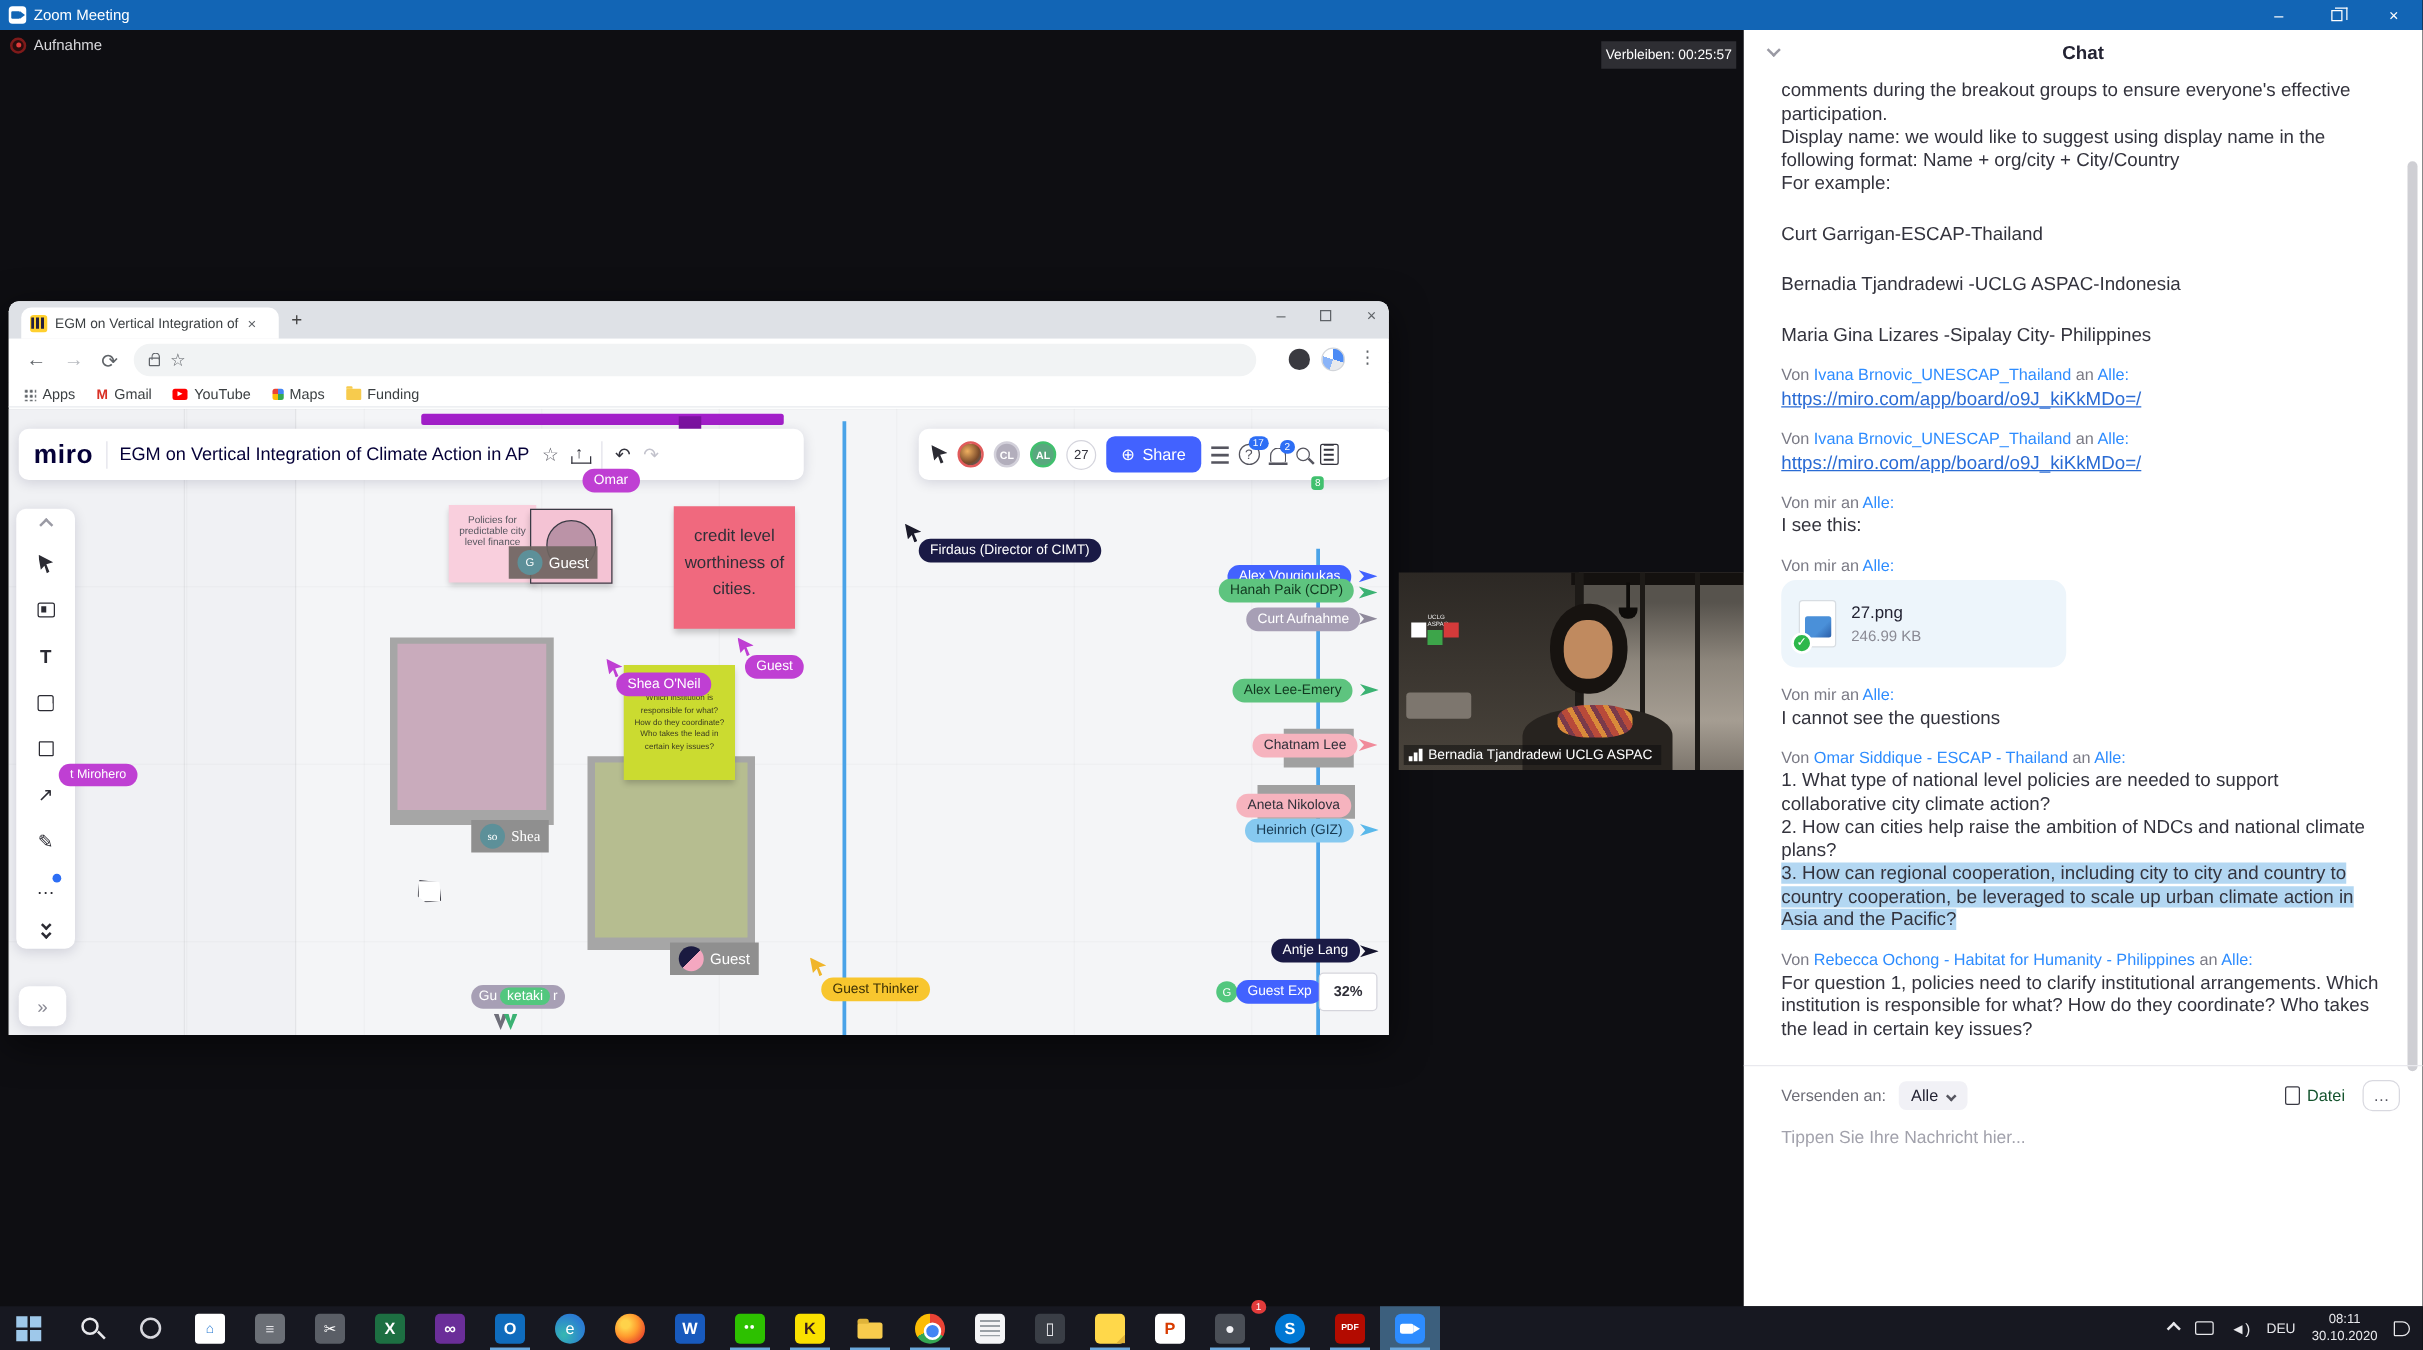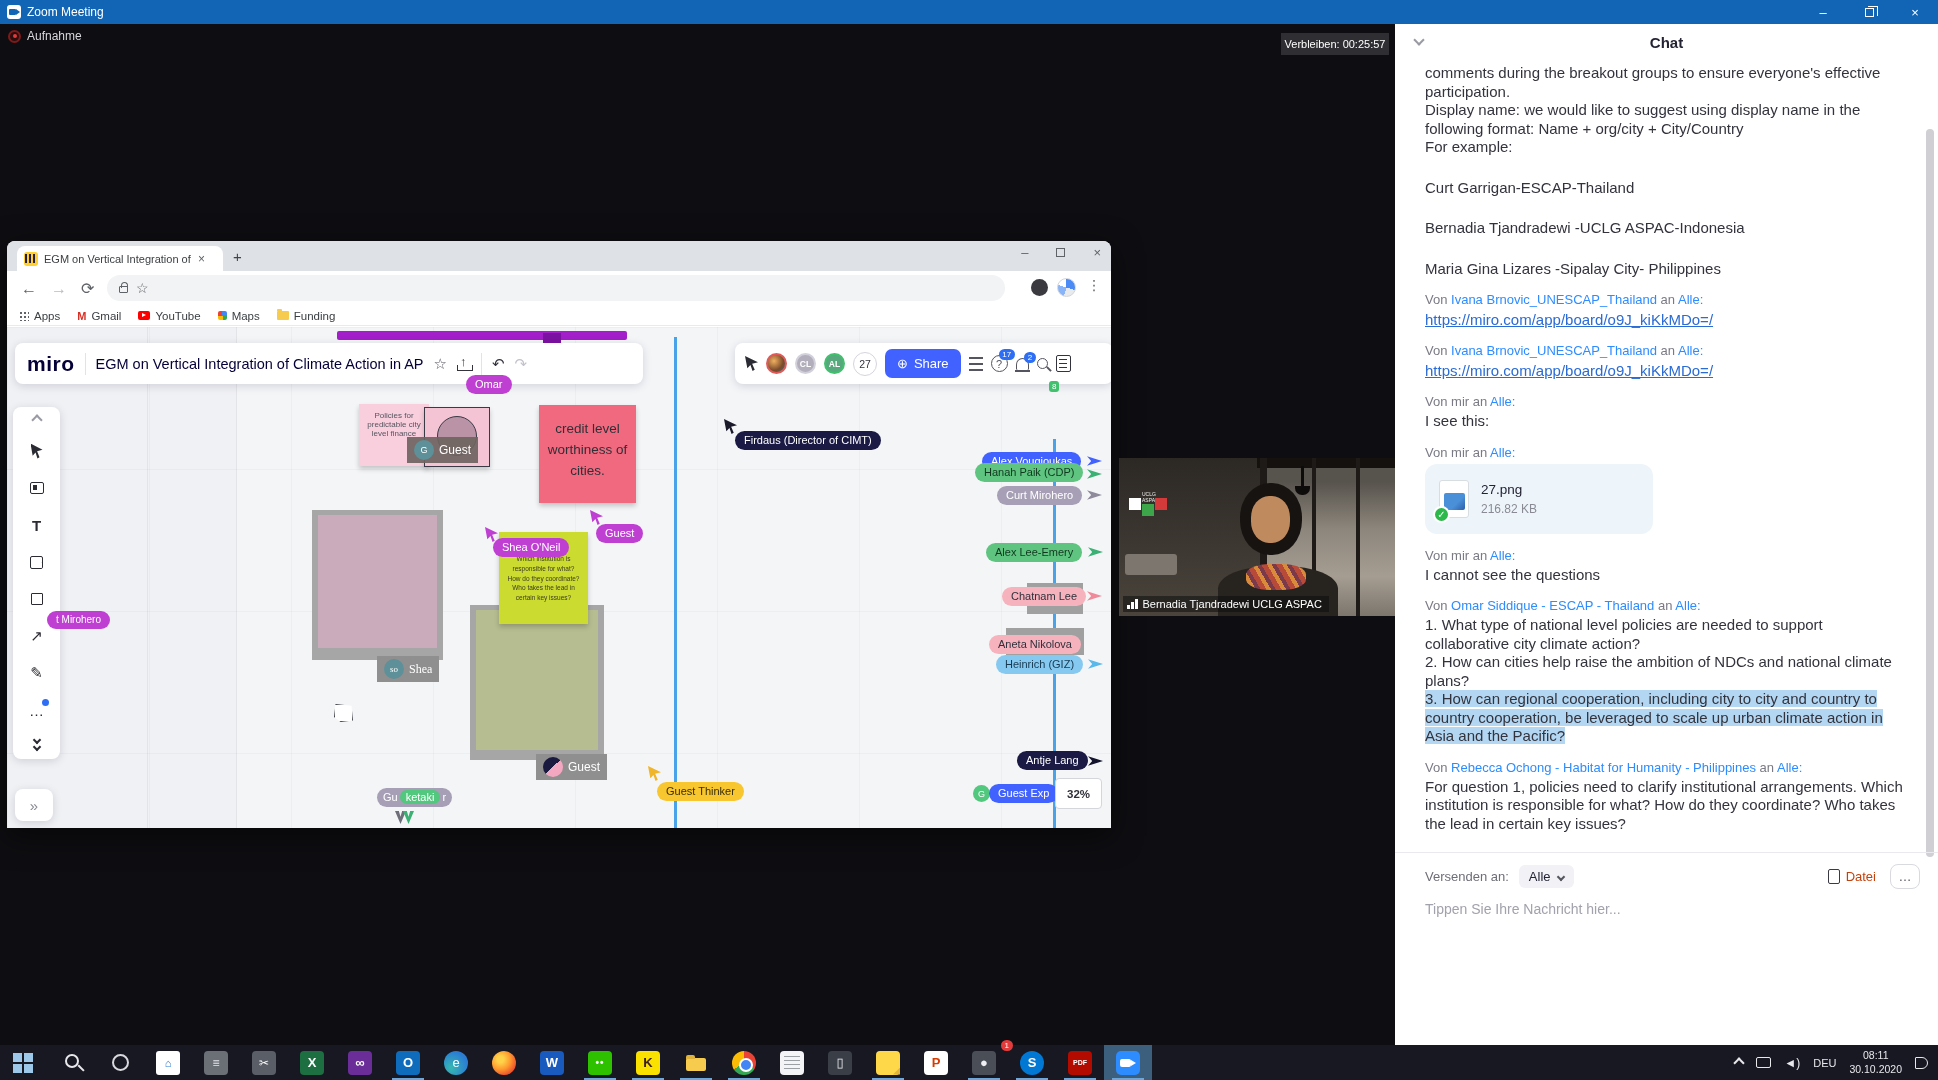--- a/index.html
+++ b/index.html
@@ -281,21 +281,21 @@
   .chat-footer { position:absolute; left:0; top:828px; width:100%;
     border-top:1px solid #e9e9ee; padding:11px 18px 0 30px; }
   .cf-row1 { display:flex; align-items:center; gap:10px; }
   .cf-label { font-size:13px; color:#6e6e78; }
   .cf-select { background:#f1f1f6; border-radius:6px; padding:4px 10px; display:flex;
     align-items:center; gap:7px; font-size:13px; color:#232333; }
   .cf-select .chev { width:6px; height:6px; border-color:#55555f; }
   .cf-right { margin-left:auto; display:flex; align-items:center; gap:14px; }
   .file-ic { width:12px; height:15px; border:1.6px solid #3a3a44; border-radius:2px;
     position:relative; }
-  .cf-file { display:flex; align-items:center; gap:6px; font-size:13px; color:#c2410c; }
+  .cf-file { display:flex; align-items:center; gap:6px; font-size:13px; color:#14532d; }
   .cf-more { width:30px; height:25px; border:1px solid #d9d9e0; border-radius:8px;
     display:flex; align-items:center; justify-content:center; color:#55555f;
     font-size:13px; }
   .cf-input { margin-top:12px; font-size:14px; color:#a2a2ac; }
 
   
   .taskbar { position:absolute; left:0; top:1045px; width:1938px; height:35px;
     background:#171821; display:flex; align-items:center; }
   .tcell { width:48px; height:35px; display:flex; align-items:center;
     justify-content:center; position:relative; flex:0 0 auto; }
@@ -546,21 +546,21 @@
       <i class="wc" style="left:8px; top:0; background:#3bb273;"></i>
     </span>
 
     <span class="cur" style="left:641px; top:439px; background:#f0b52a;"></span>
     <span class="pill p-yellow" style="left:650px; top:455px;">Guest Thinker</span>
 
     <span class="pill p-blue" style="left:975px; top:125px;">Alex Vougioukas</span>
     <span class="pill p-green" style="left:968px; top:136px;">Hanah Paik (CDP)</span>
     <span class="flag" style="left:1080px; top:128px; background:#4262ff;"></span>
     <span class="flag" style="left:1080px; top:141px; background:#3bb273;"></span>
-    <span class="pill p-gray" style="left:990px; top:159px;">Curt Mirohero</span>
+    <span class="pill p-gray" style="left:990px; top:159px;">Curt Aufnahme</span>
     <span class="flag" style="left:1080px; top:162px; background:#8f8a9c;"></span>
     <span class="pill p-green" style="left:979px; top:216px;">Alex Lee-Emery</span>
     <span class="flag" style="left:1081px; top:219px; background:#3bb273;"></span>
     <div class="selframe" style="left:1020px; top:256px; width:56px; height:31px; background:#a0a0a0;"></div>
     <span class="pill p-pink" style="left:995px; top:260px;">Chatnam Lee</span>
     <span class="flag" style="left:1080px; top:263px; background:#f08a9a;"></span>
     <div class="selframe" style="left:999px; top:301px; width:78px; height:27px; background:#a0a0a0;"></div>
     <span class="pill p-pink" style="left:982px; top:308px;">Aneta Nikolova</span>
     <span class="pill p-sky" style="left:989px; top:328px;">Heinrich (GIZ)</span>
     <span class="flag" style="left:1081px; top:331px; background:#5ab8ea;"></span>
@@ -634,21 +634,21 @@
       <div class="msg-body">I see this:</div>
     </div>
     <div class="msg">
       <div class="meta"><span class="g">Von</span> <span class="g">mir</span> <span class="g">an</span> <span class="b">Alle:</span></div>
       <div class="filecard">
         <span class="fc-ic">
             <span class="fc-check">✓</span>
           </span>
         <span>
             <div class="fc-name">27.png</div>
-        <div class="fc-size">216.82 KB</div>
+        <div class="fc-size">246.99 KB</div>
           </span>
       </div>
     </div>
     <div class="msg">
       <div class="meta"><span class="g">Von</span> <span class="g">mir</span> <span class="g">an</span> <span class="b">Alle:</span></div>
       <div class="msg-body">I cannot see the questions</div>
     </div>
     <div class="msg">
       <div class="meta"><span class="g">Von</span> <span class="b">Omar Siddique - ESCAP - Thailand</span> <span class="g">an</span> <span class="b">Alle:</span></div>
       <div class="msg-body"><span>1. What type of national level policies are needed to support collaborative city climate action?

